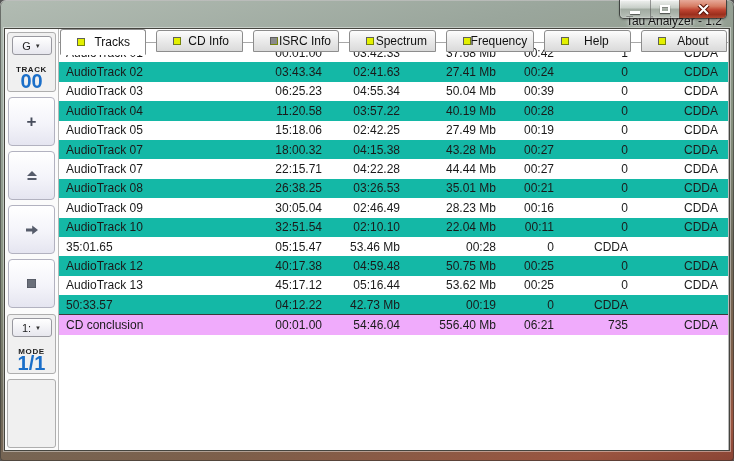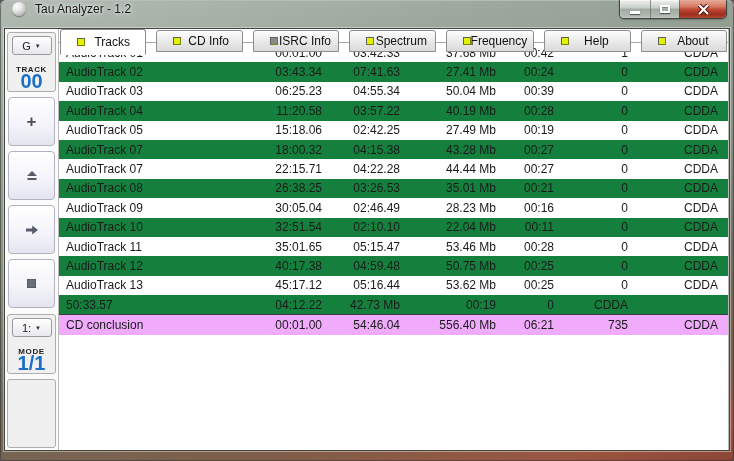--- a/index.html
+++ b/index.html
@@ -8,21 +8,21 @@
   .window{
     width:734px; height:461px; position:relative;
     padding:0 4px 6px 4px;
     border-radius:6px 6px 4px 4px;
     background:linear-gradient(168deg,#b2bcb3 0%,#9fab a0 18%,#9aa69c 20%,#87917f 45%,#6f6c5e 65%,#7d5f4a 82%,#9a5540 94%,#8a4434 100%);
     background:linear-gradient(168deg,#b2bcb3 0%,#9aa69c 20%,#87917f 45%,#6f6c5e 65%,#7d5f4a 82%,#9a5540 94%,#8a4434 100%);
     box-shadow:inset 0 1px 0 rgba(255,255,255,.55), inset 0 0 0 1px rgba(50,50,48,.55);
   }
 
   
-  .titlebar{ height:28px; display:flex; align-items:flex-start; padding:2px 8px 0 8px; }
+  .titlebar{ height:28px; display:flex; align-items:flex-end; padding:2px 8px 0 8px;flex-direction:column; }
   .app-icon{
     width:14px; height:14px; border-radius:50%;
     background:radial-gradient(circle at 35% 30%, #ffffff 0%, #e8e8e8 35%, #b9bcb9 70%, #8f938f 100%);
     box-shadow:0 1px 1px rgba(0,0,0,.35);
   }
   .title-text{
     margin-left:9px; font-size:12px; color:#141414;
     text-shadow:0 0 3px rgba(255,255,255,.9), 0 0 6px rgba(255,255,255,.8);
     white-space:nowrap;
   }
@@ -106,21 +106,21 @@
   
   .grid-row{
     display:grid;
     grid-template-columns:1fr 82px 78px 96px 58px 74px 90px;
     align-items:center; font-size:12px; color:#1a1a1a;
   }
   .grid-row > div:first-child{ padding-left:7px; text-align:left; }
   .grid-row > div{ text-align:right; padding-right:10px; white-space:nowrap; overflow:hidden; }
   .thead{ height:23px; color:#2b2b2b; border-bottom:1px solid #e2e2e2; }
   .tr{ height:19.4px; background:#fff; }
-  .tr.alt{ background:#15803d; }
+  .tr.alt{ background:#14b8a6; }
   .conclusion{ height:21px; border-top:1px solid #3a3a3a; background:#f0abfc; }
   .table-rest{ flex:1; background:#fff; }
 </style>
 </head>
 <body>
 
 <div class="window">
 
   <div class="titlebar">
     <div class="app-icon"></div>
@@ -229,21 +229,21 @@
     <div>00:01.00</div>
     <div>03:42.33</div>
     <div>37.68 Mb</div>
     <div>00:42</div>
     <div>1</div>
     <div>CDDA</div>
   </div>
           <div class="grid-row tr alt">
     <div>AudioTrack 02</div>
     <div>03:43.34</div>
-    <div>07:41.63</div>
+    <div>02:41.63</div>
     <div>27.41 Mb</div>
     <div>00:24</div>
     <div>0</div>
     <div>CDDA</div>
   </div>
           <div class="grid-row tr">
     <div>AudioTrack 03</div>
     <div>06:25.23</div>
     <div>04:55.34</div>
     <div>50.04 Mb</div>
@@ -308,21 +308,20 @@
           <div class="grid-row tr alt">
     <div>AudioTrack 10</div>
     <div>32:51.54</div>
     <div>02:10.10</div>
     <div>22.04 Mb</div>
     <div>00:11</div>
     <div>0</div>
     <div>CDDA</div>
   </div>
           <div class="grid-row tr">
-    <div>AudioTrack 11</div>
     <div>35:01.65</div>
     <div>05:15.47</div>
     <div>53.46 Mb</div>
     <div>00:28</div>
     <div>0</div>
     <div>CDDA</div>
   </div>
           <div class="grid-row tr alt">
     <div>AudioTrack 12</div>
     <div>40:17.38</div>

